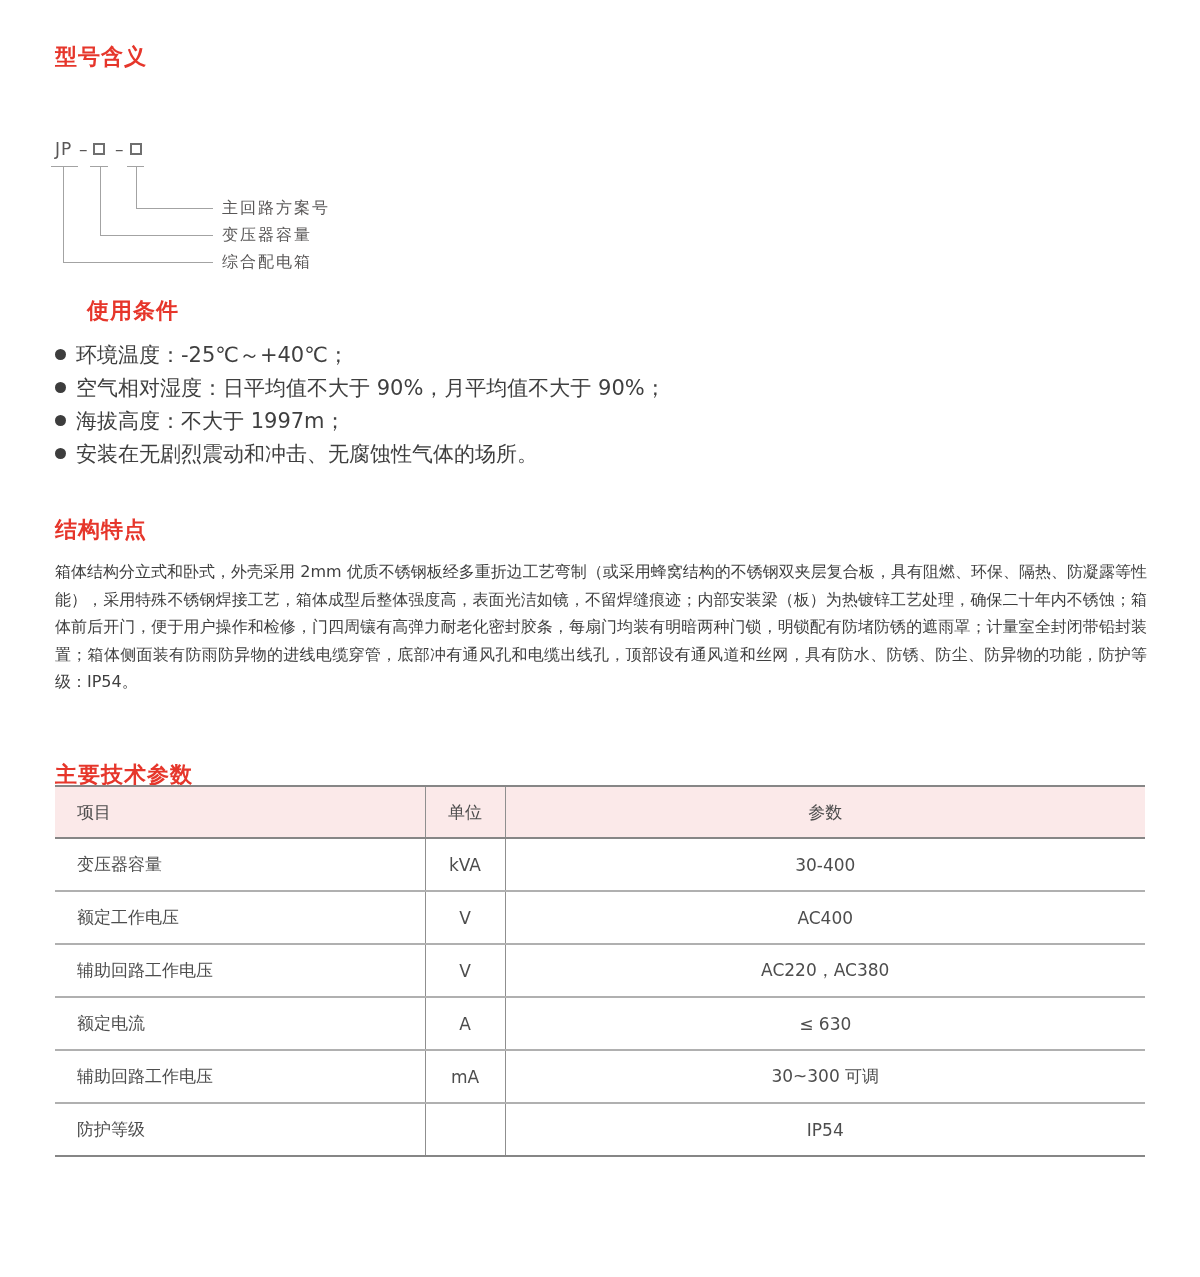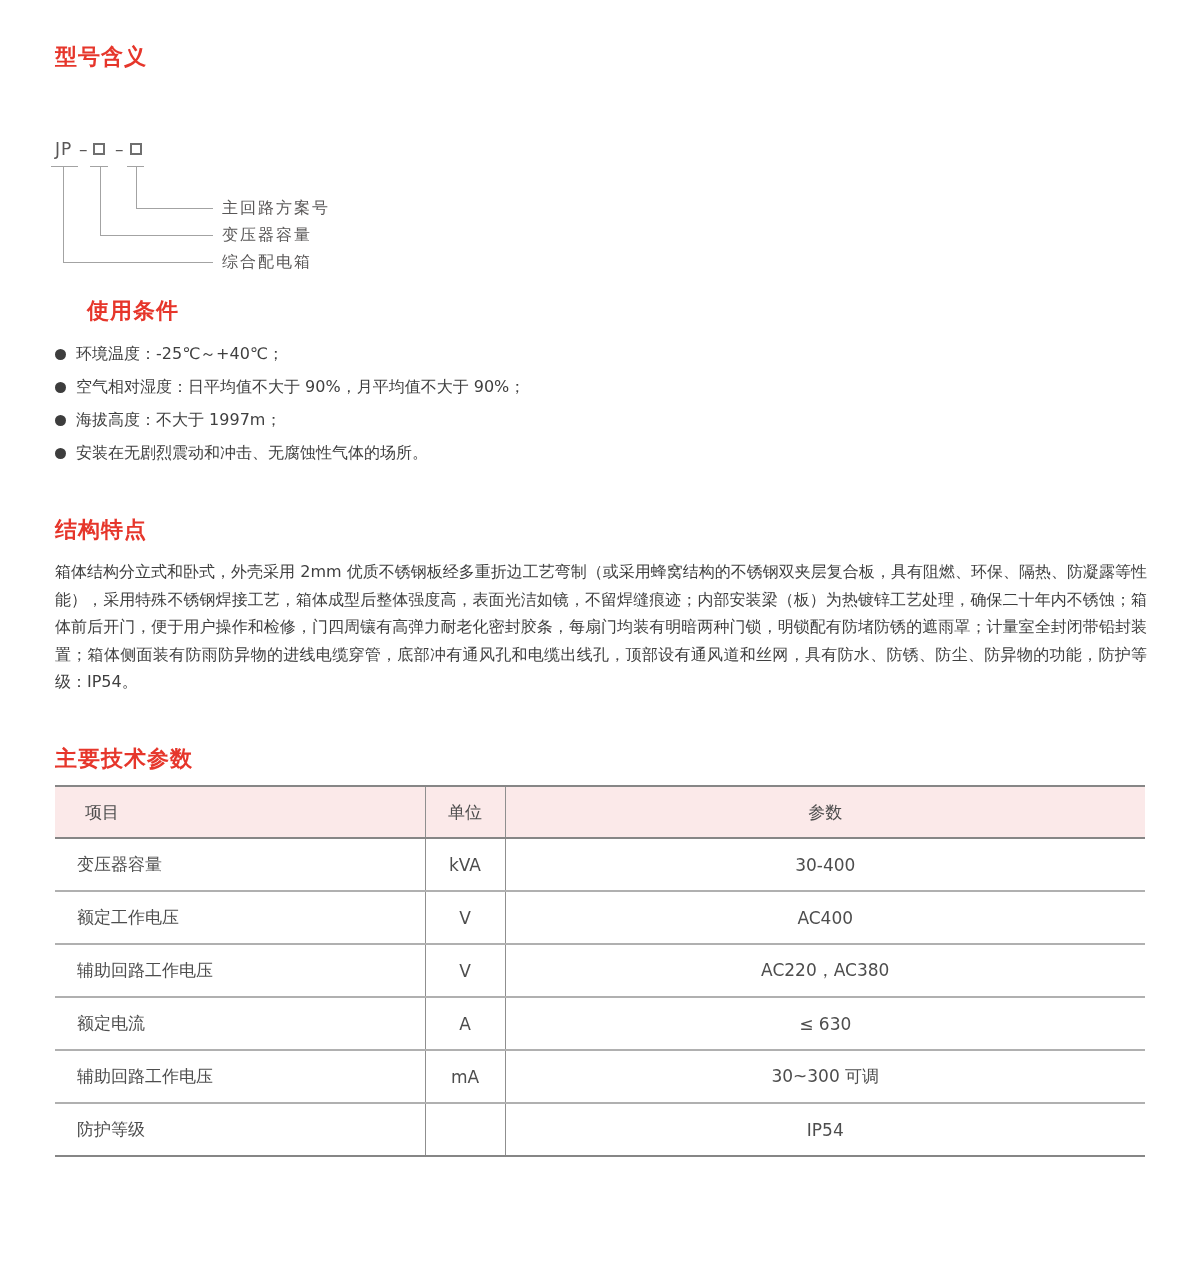--- a/index.html
+++ b/index.html
@@ -38,41 +38,41 @@
   .lead-mid { left:45px; top:96px;  width:113px; }
   .lead-bot { left:8px;  top:123px; width:150px; }
   .dlabel { position:absolute; left:167px; font-size:16px; color:#595757; letter-spacing:2px; white-space:nowrap; }
   .dlabel.t { top:59px; }
   .dlabel.m { top:86px; }
   .dlabel.b { top:113px; }
   
   .cond-list { position:absolute; left:55px; top:338px; width:1000px; list-style:none; }
   .cond-item { display:flex; align-items:center; height:33px; }
   .cond-dot { width:11px; height:11px; border-radius:50%; background:#3d3d3d; margin-right:10px; flex:0 0 auto; }
-  .cond-text { font-size:16px; color:#3f3f3f; }
+  .cond-text { font-size:21px; color:#3f3f3f; }
   
   .feat-para {
     position:absolute; left:55px; top:558px; width:1092px;
     font-size:16px; line-height:27.5px; color:#3f3f3f;
     text-align:justify;
   }
   
   .param-table {
     position:absolute; left:55px; top:785px; width:1090px;
     border-collapse:collapse; table-layout:fixed;
     font-size:17px; color:#4d4d4d;
   }
   .param-table col.c1 { width:370px; }
   .param-table col.c2 { width:80px; }
   .param-table col.c3 { width:640px; }
   .param-table thead th {
     height:52px; background:#fbe9e9; font-weight:normal;
     border-top:2px solid #868686; border-bottom:2px solid #868686;
   }
-  .param-table th.c1h { text-align:left; padding-left:30px; }
+  .param-table th.c1h { text-align:left; padding-left:22px; }
   .param-table tbody td { height:53px; border-bottom:2px solid #b0b0b0; }
   .param-table tbody tr:last-child td { border-bottom:2px solid #868686; }
   .param-table .sepr { border-right:1px solid #8f8f8f; }
   .param-table td.cell-item { text-align:left; padding-left:22px; }
   .param-table td.cell-unit, .param-table td.cell-val { text-align:center; }
 </style>
 </head>
 <body>
 
 <div class="page">
@@ -121,21 +121,21 @@
     <li class="cond-item">
       <span class="cond-dot"></span>
       <span class="cond-text">安装在无剧烈震动和冲击、无腐蚀性气体的场所。</span>
     </li>
   </ul>
 
   <h2 class="sec-title" style="top:515px;">结构特点</h2>
 
   <p class="feat-para">箱体结构分立式和卧式，外壳采用 2mm 优质不锈钢板经多重折边工艺弯制（或采用蜂窝结构的不锈钢双夹层复合板，具有阻燃、环保、隔热、防凝露等性能），采用特殊不锈钢焊接工艺，箱体成型后整体强度高，表面光洁如镜，不留焊缝痕迹；内部安装梁（板）为热镀锌工艺处理，确保二十年内不锈蚀；箱体前后开门，便于用户操作和检修，门四周镶有高弹力耐老化密封胶条，每扇门均装有明暗两种门锁，明锁配有防堵防锈的遮雨罩；计量室全封闭带铅封装置；箱体侧面装有防雨防异物的进线电缆穿管，底部冲有通风孔和电缆出线孔，顶部设有通风道和丝网，具有防水、防锈、防尘、防异物的功能，防护等级：IP54。</p>
 
-  <h2 class="sec-title" style="top:744px;text-align:center;">主要技术参数</h2>
+  <h2 class="sec-title" style="top:760px;text-align:center;">主要技术参数</h2>
 
   <table class="param-table">
     <colgroup>
         <col class="c1">
         <col class="c2">
         <col class="c3">
       </colgroup>
     <thead>
       <tr>
         <th class="c1h sepr">项目</th>

